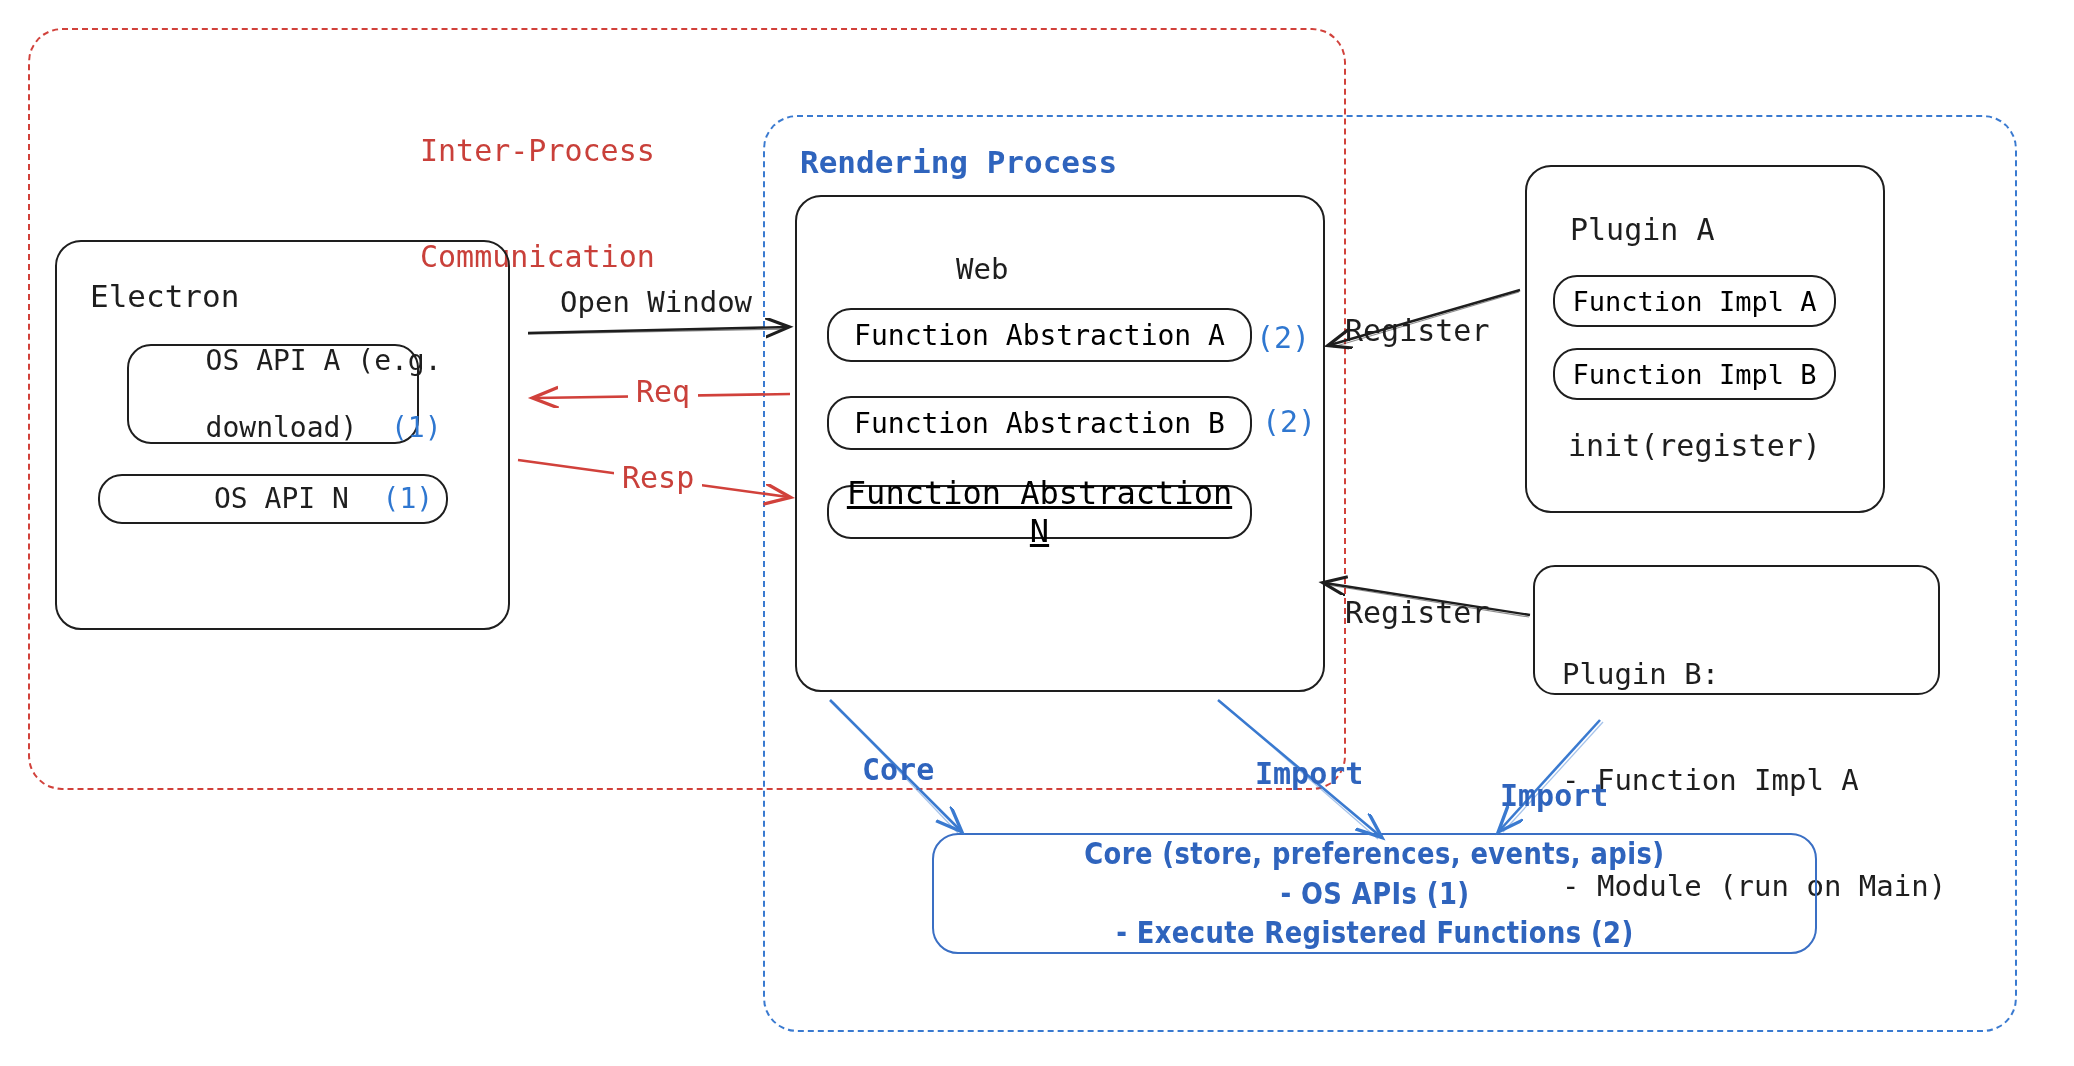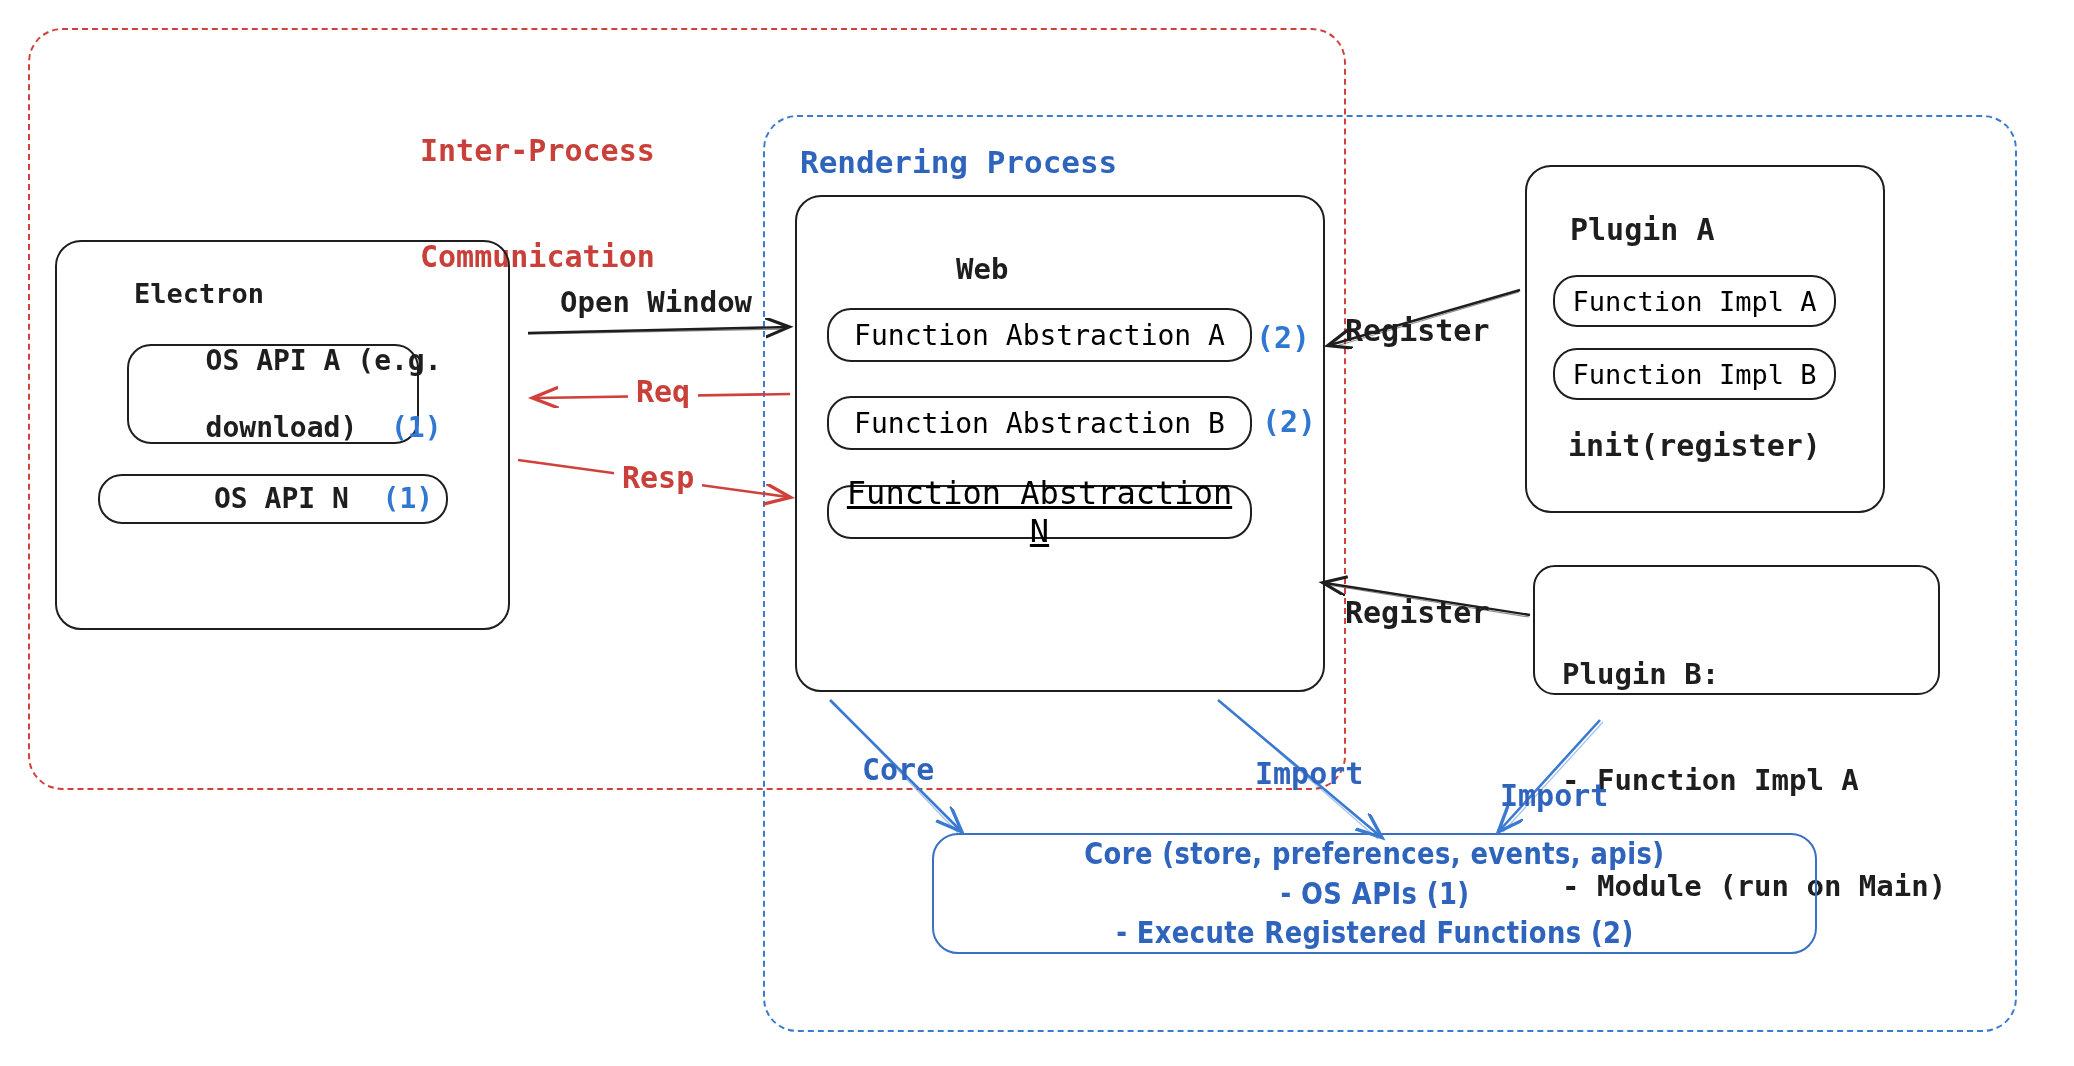--- a/index.html
+++ b/index.html
@@ -38,21 +38,20 @@
     display:flex;
     align-items:center;
     justify-content:center;
     text-align:center;
   }
   .lbl{
     position:absolute;
     color:#1e1e1e;
     white-space:pre;
     line-height:1.18;
-    font-weight:bold;
   }
   .mono{font-family:"DejaVu Sans Mono","Liberation Mono",monospace;}
   .red{color:#c9403a;}
   .blue-strong{color:#2f64bd;}
   .dashed-red{
     position:absolute;
     box-sizing:border-box;
     border:2.6px dashed #d1413b;
     border-radius:34px;
     background:transparent;
@@ -99,21 +98,21 @@
 
   <div class="lbl mono red" style="left:420px; top:62px; font-size:30px; text-align:left;">
     <div>Inter-Process</div>
     <div>Communication</div>
   </div>
 
   <div class="lbl mono blue-strong" style="left:800px; top:144px; font-size:31px; font-weight:600;">Rendering Process</div>
 
   <div class="box" style="left:55px; top:240px; width:455px; height:390px;"></div>
 
-  <div class="lbl mono" style="left:90px; top:278px; font-size:27px;margin-left:44px;">Electron</div>
+  <div class="lbl mono" style="left:90px; top:278px; font-size:31px;">Electron</div>
 
   <div class="inner-box" style="left:98px; top:344px; width:292px; height:100px;margin-left:29px;">
     <div class="lbl mono" style="position:static; font-size:28px; text-align:center;">
       <span>OS API A (e.g.</span><br>
       <span>download)</span><span>&nbsp;&nbsp;</span><span class="num-blue">(1)</span>
     </div>
   </div>
 
   <div class="inner-box" style="left:98px; top:474px; width:350px; height:50px;">
     <div class="lbl mono" style="position:static; font-size:28px;">

